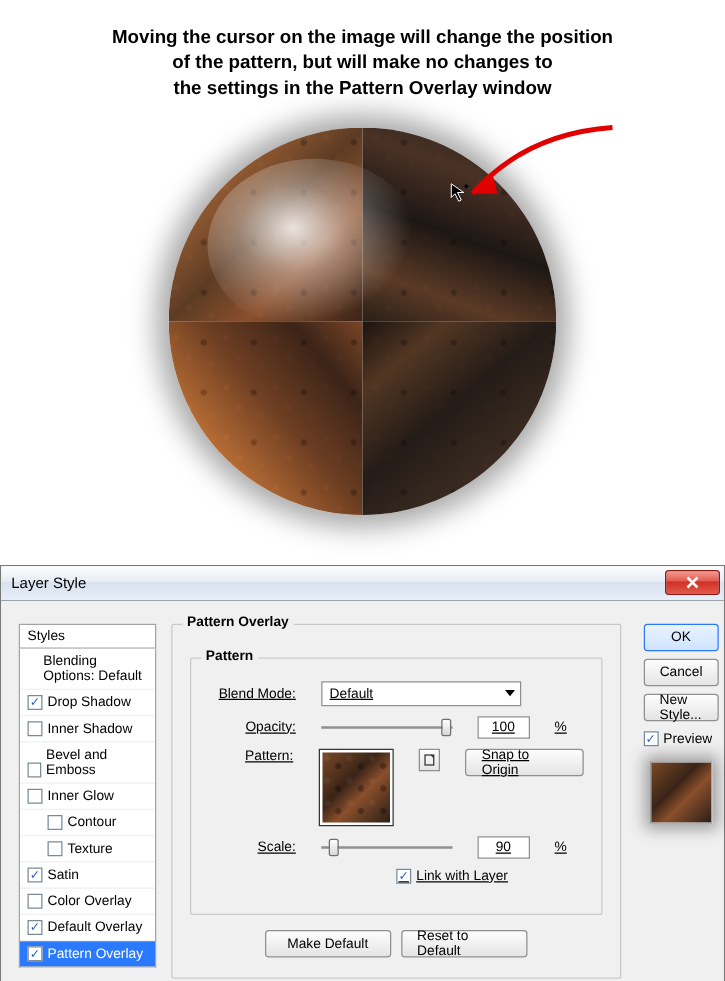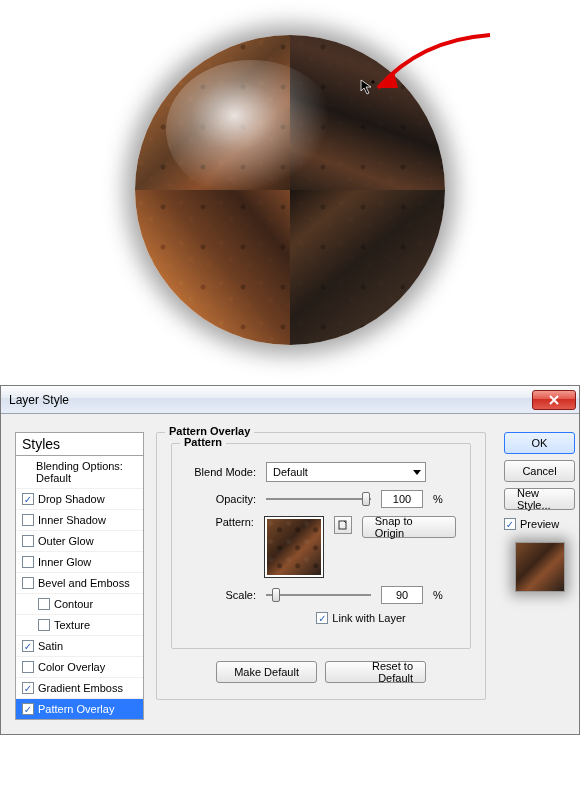--- a/index.html
+++ b/index.html
@@ -30,65 +30,70 @@
   
   .dialog { border: 1px solid #7a7a7a; margin: 0; }
   .titlebar { display:flex; align-items:center; justify-content:space-between; height:28px;
     background:linear-gradient(#fdfdfe,#e7ecf4 45%,#d9e1ef 46%,#e7eef9); border-bottom:1px solid #9aa3ae; padding:0 0 0 8px;}
   .titlebar-title{ font-size:12px;}
   .close-btn{ width:44px; height:20px; border:1px solid #8a1c17; border-radius:3px; margin-right:3px;
     background:linear-gradient(#f39a90,#e2594d 45%,#cf2f22 46%,#e2594d); color:#fff; display:flex; align-items:center; justify-content:center;}
   .close-btn svg{ width:12px; height:12px;}
   .body { display:flex; gap:12px; padding:18px 0 14px 14px; background:#f0f0f0; }
   .styles-col{ width:160px;}
-  .styles-hdr{ border:1px solid #a3a3a3; background:#fff; padding:3px 6px; font-size:14px;}
+  .styles-hdr{ border:1px solid #a3a3a3; background:#fff; padding:3px 6px; font-size:11px;}
   .styles-list{ border:1px solid #a3a3a3; border-top:none; background:#fff;}
   .style-row{ display:flex; align-items:flex-end; gap:4px; padding:4px 6px; border-bottom:1px solid #f0f0f0; cursor:default;}
   .style-row.indent{ padding-left:22px;}
   .style-row.selected{ background:#2a79ff; color:#fff;}
   .style-row:last-child{border-bottom:none;}
   .chk{ width:12px; height:12px; border:1px solid #7a8a99; background:#fff; display:inline-flex; align-items:center; justify-content:center; font-size:10px; color:#2b5fbd;}
   .chk.hidden{ visibility:hidden;}
 
   .center-col{ flex:1; position:relative; padding-right:6px;}
   .fieldset{ border:1px solid #c9c9c9; border-radius:2px; padding:10px 14px 16px; position:relative;}
   .fieldset>.legend{ position:absolute; top:-8px; left:8px; background:#f0f0f0; padding:0 4px; font-weight:bold; font-size:11px;}
-  .inner-fs{ margin-top:0;}
-  .form-row{ display:flex; align-items:center; gap:10px; margin:8px 0;}
+  .inner-fs{ margin-top:16px;}
+  .form-row{ display:flex; align-items:center; gap:20px; margin:8px 0;text-decoration:underline;}
   .lbl{ width:70px; text-align:right;}
   .select{ border:1px solid #8f8f8f; background:#fff; height:20px; display:flex; align-items:center; justify-content:space-between; padding:0 4px 0 6px; width:160px;}
   .select .tri{ border-left:4px solid transparent; border-right:4px solid transparent; border-top:5px solid #000;}
   .slider{ position:relative; width:105px; height:16px;}
   .slider .track{ position:absolute; top:7px; left:0; right:0; height:2px; background:#8f8f8f;}
   .slider .thumb{ position:absolute; top:1px; width:8px; height:14px; background:linear-gradient(#fefefe,#d8d8d8); border:1px solid #6f6f6f; border-radius:2px;}
   .numbox{ width:42px; height:18px; border:1px solid #8f8f8f; background:#fff; text-align:center; line-height:16px;}
 
   .pattern-row{ align-items:flex-start; }
   .swatch-box{ width:62px; height:62px; border:1px solid #333; background:#fff; padding:2px; display:flex;}
   .swatch{ flex:1; background:linear-gradient(135deg,#7a4a28,#3a2417 40%,#8a4f2c 60%,#2a1f18); position:relative;}
   .swatch::after{content:""; position:absolute; inset:0; background:
      radial-gradient(circle at 20% 25%, rgba(255,255,255,.05) 0 2px, transparent 3px),
      radial-gradient(circle at 70% 60%, rgba(0,0,0,.3) 0 2px, transparent 3px); background-size:18px 18px;}
   .mini-btn{ width:18px; height:18px; border:1px solid #8f8f8f; background:linear-gradient(#fdfdfd,#e4e4e4); display:flex; align-items:center; justify-content:center;}
   .btn{ height:22px; border:1px solid #8f8f8f; border-radius:3px; background:linear-gradient(#fdfdfd,#e4e4e4); padding:0 12px; display:inline-flex; align-items:center; justify-content:center; font-size:11px; min-width:90px;}
-  .btn.wide{ width:101px; min-width:101px;text-align:right;}
+  .btn.wide{ width:101px; min-width:101px;}
   .btn-row{ display:flex; gap:8px; justify-content:center; margin-top:12px;}
   .chk-inline{ display:flex; align-items:center; gap:4px;}
 
   .right-col{ width:92px; display:flex; flex-direction:column; gap:6px; padding-right:4px;}
   .right-col .btn{ min-width:0; width:100%; }
   .ok{ border:1px solid #2a79ff; background:linear-gradient(#eaf3ff,#cfe3ff);}
   .prev-row{ display:flex; align-items:center; gap:4px; margin-top:2px;}
   .preview-thumb{ width:50px; height:50px; margin:6px auto 0; border:1px solid #999; box-shadow:0 0 12px 4px rgba(0,0,0,.35);
     background:linear-gradient(135deg,#7a4a28,#3a2417 40%,#8a4f2c 60%,#2a1f18);}
 </style>
 </head>
 <body>
 
 <div class="top-area">
+  <div class="caption">
+    <span>Moving the cursor on the image will change the position</span><br>
+    <span>of the pattern, but will make no changes to</span><br>
+    <span>the settings in the Pattern Overlay window</span>
+  </div>
   <div class="circle-wrap">
     <div class="circle">
       <div class="tex">
           <div class="a"></div>
           <div class="b"></div>
           <div class="c"></div>
           <div class="d"></div>
         </div>
       <div class="noise"></div>
       <div class="shine"></div>
@@ -128,49 +133,45 @@
           <div class="style-row">
             <span class="chk">✓</span>
             <span>Drop Shadow</span>
           </div>
           <div class="style-row">
             <span class="chk"></span>
             <span>Inner Shadow</span>
           </div>
           <div class="style-row">
             <span class="chk"></span>
-            <span>Outer Glow</span>
+            <span>Bevel and Emboss</span>
           </div>
           <div class="style-row">
             <span class="chk"></span>
             <span>Inner Glow</span>
           </div>
-          <div class="style-row">
-            <span class="chk"></span>
-            <span>Bevel and Emboss</span>
-          </div>
           <div class="style-row indent">
             <span class="chk"></span>
             <span>Contour</span>
           </div>
           <div class="style-row indent">
             <span class="chk"></span>
             <span>Texture</span>
           </div>
           <div class="style-row">
             <span class="chk">✓</span>
             <span>Satin</span>
           </div>
           <div class="style-row">
             <span class="chk"></span>
             <span>Color Overlay</span>
           </div>
           <div class="style-row">
             <span class="chk">✓</span>
-            <span>Gradient Emboss</span>
+            <span>Default Overlay</span>
           </div>
           <div class="style-row selected">
             <span class="chk">✓</span>
             <span>Pattern Overlay</span>
           </div>
         </div>
     </div>
 
     <div class="center-col">
       <div class="fieldset">

